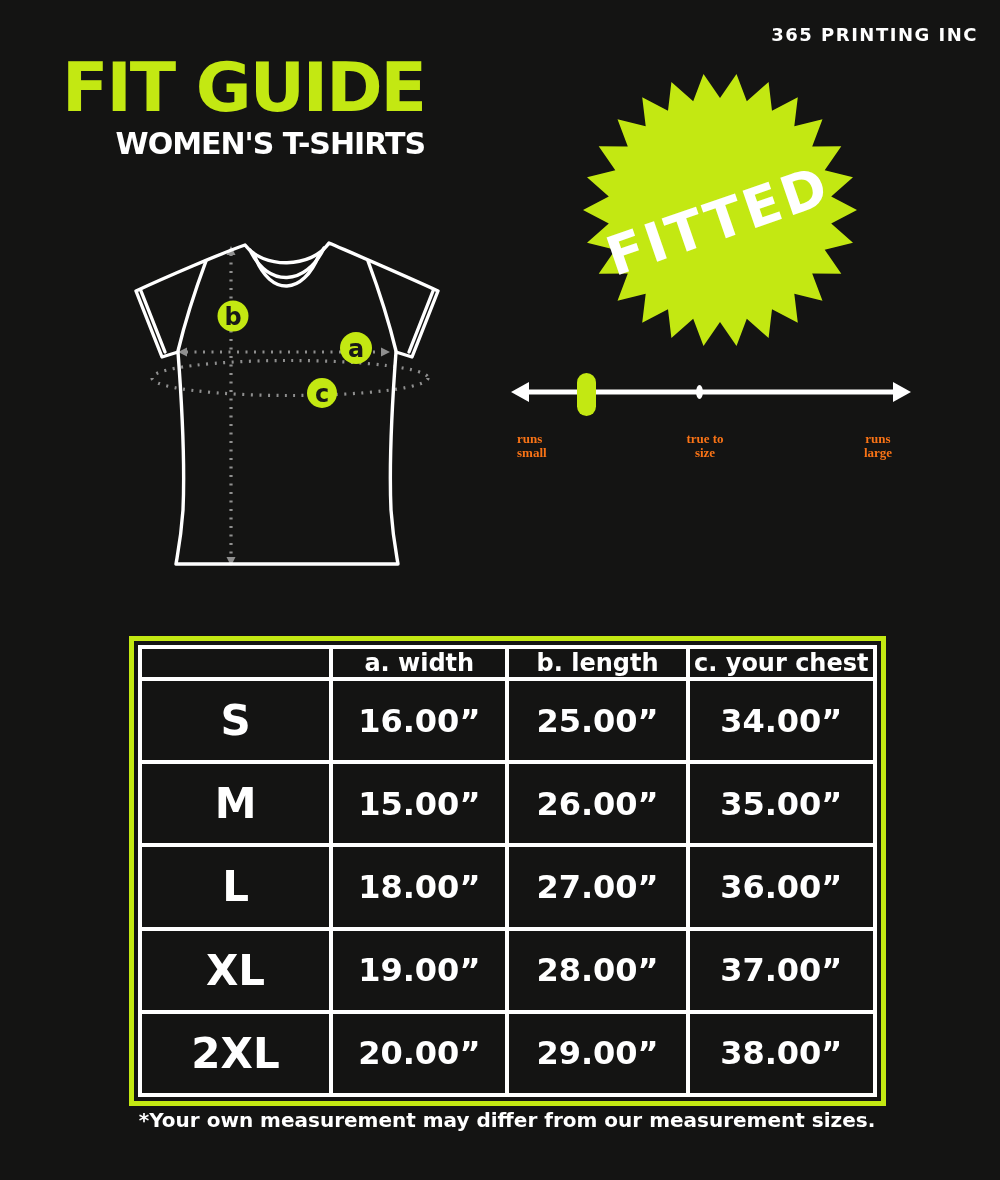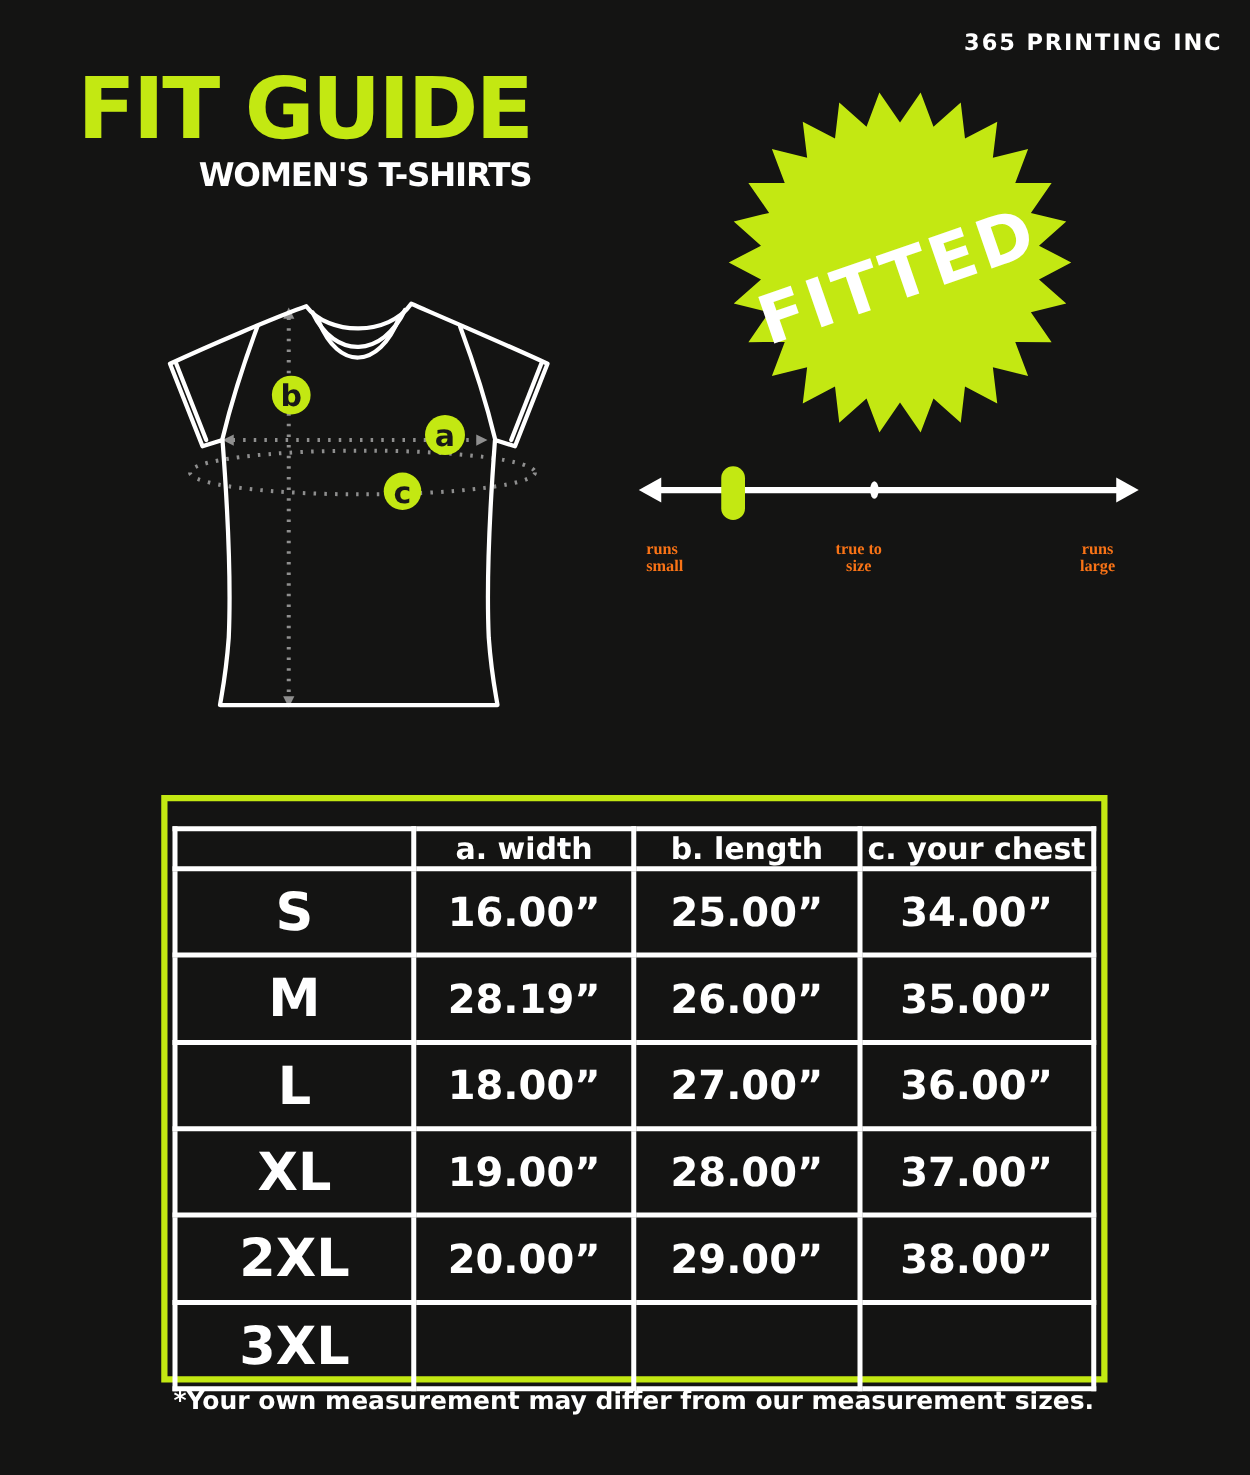--- a/index.html
+++ b/index.html
@@ -11,34 +11,34 @@
   .brand{
     position:absolute;top:24px;right:22px;
     font-size:18px;letter-spacing:1.5px;color:#fff;white-space:nowrap;margin-left:28px;
   }
   .title-block{position:absolute;left:62px;top:54px;text-align:right;}
   .title{
     margin:0;font-size:68px;line-height:1.0;letter-spacing:-2px;
     color:var(--accent,#c3e812);white-space:nowrap;
   }
   .subtitle{
-    margin-top:4px;font-size:26px;letter-spacing:-1px;color:#fff;white-space:nowrap;
+    margin-top:4px;font-size:30px;letter-spacing:-1px;color:#fff;white-space:nowrap;
   }
   .diagram-svg{position:absolute;left:100px;top:220px;}
   .badge-svg{position:absolute;left:580px;top:70px;}
   .scale-svg{position:absolute;left:505px;top:368px;}
   .scale-label{position:absolute;top:432px;font-size:13px;line-height:14px;color:#f97316;font-family:Liberation Serif, serif;}
   .lbl-small{left:517px;text-align:left;}
-  .lbl-true{left:637px;width:100px;text-align:center;}
+  .lbl-true{left:655px;width:100px;text-align:center;}
   .lbl-large{left:828px;width:100px;text-align:center;}
   .table-wrap{
     position:absolute;left:129px;top:636px;width:757px;height:470px;
     border:5px solid var(--accent,#c3e812);padding:4px;box-sizing:border-box;
   }
-  table{width:100%;height:100%;border-collapse:collapse;table-layout:fixed;margin-top:16px;}
+  table{width:100%;height:100%;border-collapse:collapse;table-layout:fixed;}
   th,td{
     border:4px solid #fff;text-align:center;vertical-align:middle;
     color:#fff;font-weight:bold;padding:0;
   }
   th{font-size:24px;}
   td{font-size:32px;}
   td.size-cell{font-size:42px;}
   col.c-size{width:26%;} col.c-w{width:24%;} col.c-l{width:24.5%;} col.c-c{width:25.5%;}
   .footnote{
     position:absolute;left:107px;width:800px;top:1108px;
@@ -150,21 +150,21 @@
     </thead>
     <tbody>
       <tr>
         <td class="size-cell">S</td>
         <td>16.00”</td>
         <td>25.00”</td>
         <td>34.00”</td>
       </tr>
       <tr>
         <td class="size-cell">M</td>
-        <td>28.19”</td>
+        <td>15.00”</td>
         <td>26.00”</td>
         <td>35.00”</td>
       </tr>
       <tr>
         <td class="size-cell">L</td>
         <td>18.00”</td>
         <td>27.00”</td>
         <td>36.00”</td>
       </tr>
       <tr>
@@ -172,23 +172,17 @@
         <td>19.00”</td>
         <td>28.00”</td>
         <td>37.00”</td>
       </tr>
       <tr>
         <td class="size-cell">2XL</td>
         <td>20.00”</td>
         <td>29.00”</td>
         <td>38.00”</td>
       </tr>
-      <tr>
-        <td class="size-cell">3XL</td>
-        <td></td>
-        <td></td>
-        <td></td>
-      </tr>
     </tbody>
   </table>
 </div>
 
 <div class="footnote">*Your own measurement may differ from our measurement sizes.</div>
 
 </body></html>

